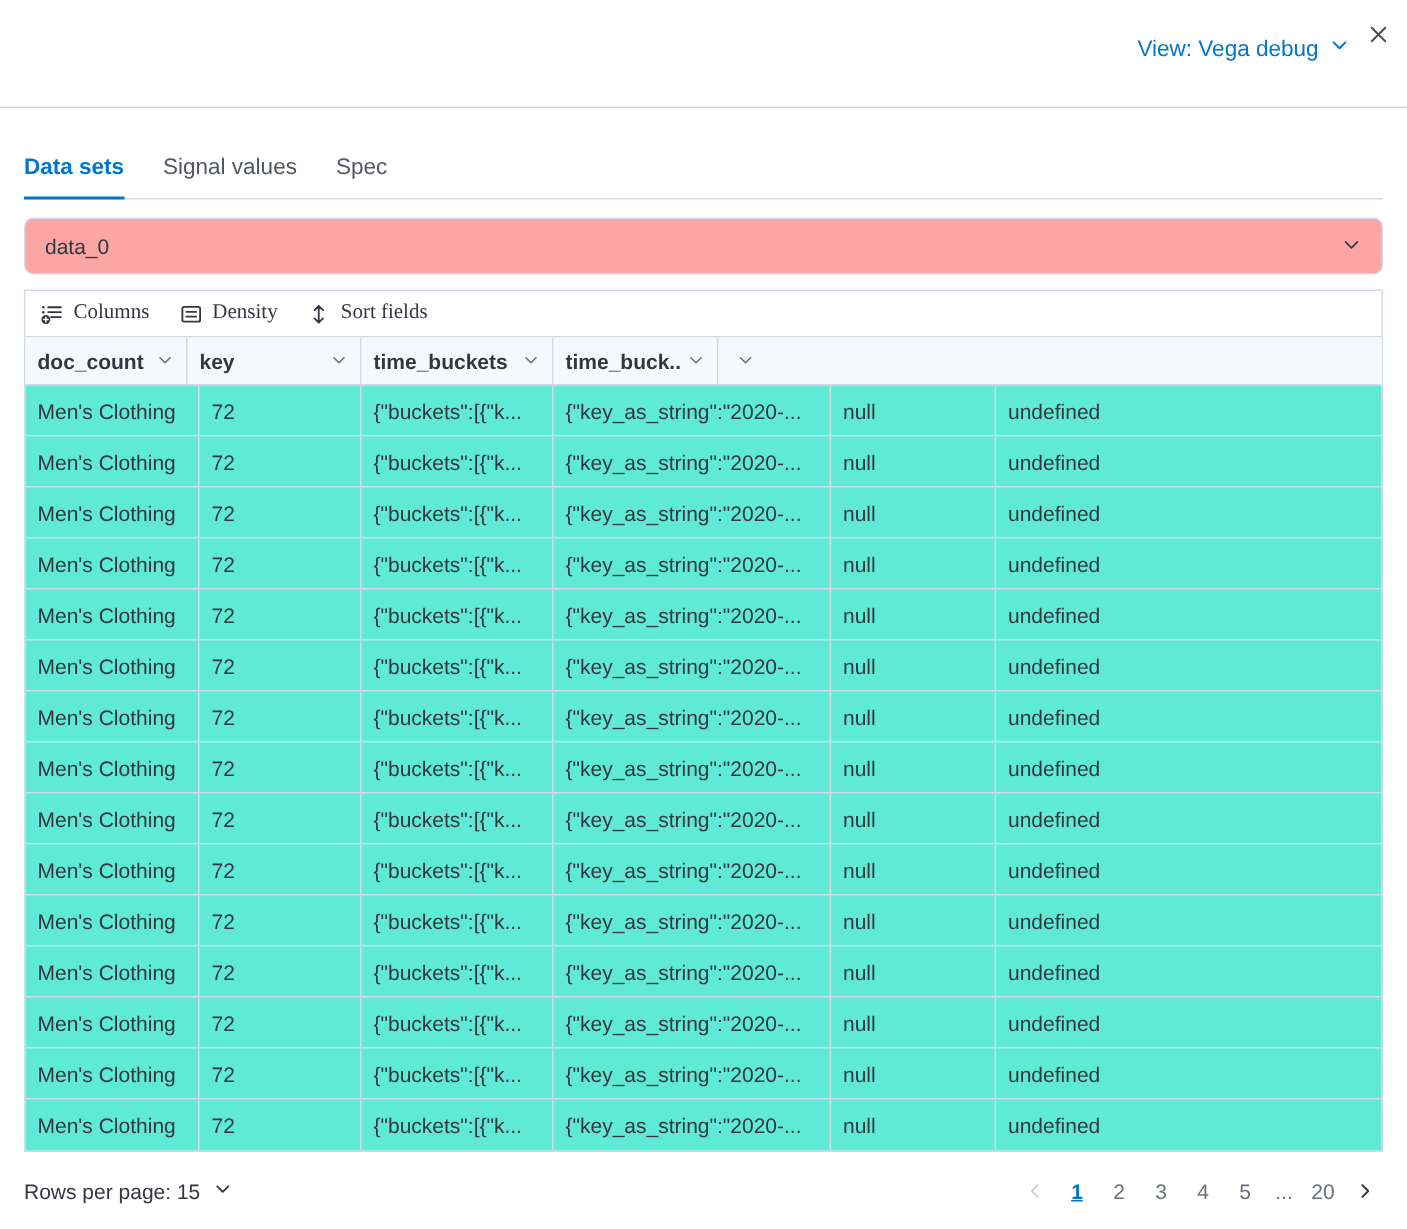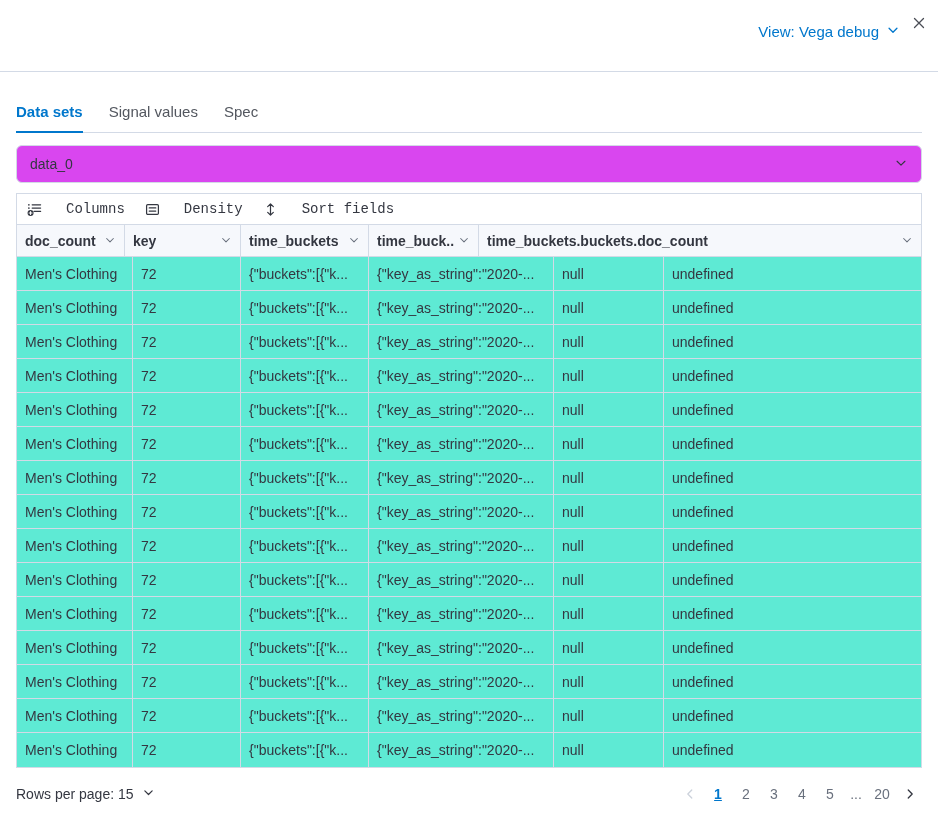--- a/index.html
+++ b/index.html
@@ -33,36 +33,36 @@
   .tab {
     font-size: 15px; line-height: 18px; padding-bottom: 10px; cursor: pointer;
     color: #53575f; background: none; border: none; font-family: inherit;
     border-bottom: 2px solid transparent; margin-bottom: -1px;
   }
   .tab.active { color: #0077cc; font-weight: 600; border-bottom-color: #0077cc; }
 
   
   .dataset-select {
     margin-top: 12px; height: 38px; width: 100%;
-    background: #d946ef; border: 1px solid #d3dae6; border-radius: 6px;
+    background: #fca5a5; border: 1px solid #d3dae6; border-radius: 6px;
     display: flex; align-items: center; justify-content: space-between;
     padding: 1px 13px; font-size: 14px; cursor: pointer;
   }
   .dataset-select .chev { color: #343741; }
 
   
   .grid { margin-top: 10px; border: 1px solid #d3dae6; }
   .grid-toolbar {
     height: 31px; display: flex; align-items: center;
     padding: 0 10px; gap: 20px; border-bottom: 1px solid #d3dae6;
   }
   .toolbar-btn {
-    display: flex; align-items: center; gap: 24px;
+    display: flex; align-items: center; gap: 7px;
     font-size: 14px; color: #343741; background: none; border: none;
-    font-family: Liberation Mono, monospace; cursor: pointer;
+    font-family: Liberation Serif, serif; cursor: pointer;
   }
   .toolbar-btn .ticon { display: flex; color: #343741; }
 
   .grid-header {
     display: flex; height: 32px; background: #f6f8fc;
     border-bottom: 1px solid #d3dae6; font-weight: 700; font-size: 14px;
   }
   .grid-header .cell {
     display: flex; align-items: center; justify-content: space-between;
     padding: 0 8px; border-right: 1px solid #d3dae6; cursor: pointer;
@@ -197,21 +197,20 @@
               <path d="M3.5 6l4.5 4.5L12.5 6" fill="none" stroke="currentColor" stroke-width="1.4" stroke-linecap="round" stroke-linejoin="round"></path>
             </svg></span>
         </div>
         <div class="cell col4">
           <span class="hlabel">time_buck...</span>
           <span class="chev"><svg viewBox="0 0 16 16" width="12" height="12">
               <path d="M3.5 6l4.5 4.5L12.5 6" fill="none" stroke="currentColor" stroke-width="1.4" stroke-linecap="round" stroke-linejoin="round"></path>
             </svg></span>
         </div>
         <div class="cell col5">
-          <span class="hlabel">time_buckets.buckets.doc_count</span>
           <span class="chev"><svg viewBox="0 0 16 16" width="12" height="12">
               <path d="M3.5 6l4.5 4.5L12.5 6" fill="none" stroke="currentColor" stroke-width="1.4" stroke-linecap="round" stroke-linejoin="round"></path>
             </svg></span>
         </div>
       </div>
     <div class="grid-body">
         <div class="grid-row">
           <div class="cell col0">Men's Clothing</div>
           <div class="cell col1">72</div>
           <div class="cell col2">{"buckets":[{"k...</div>

